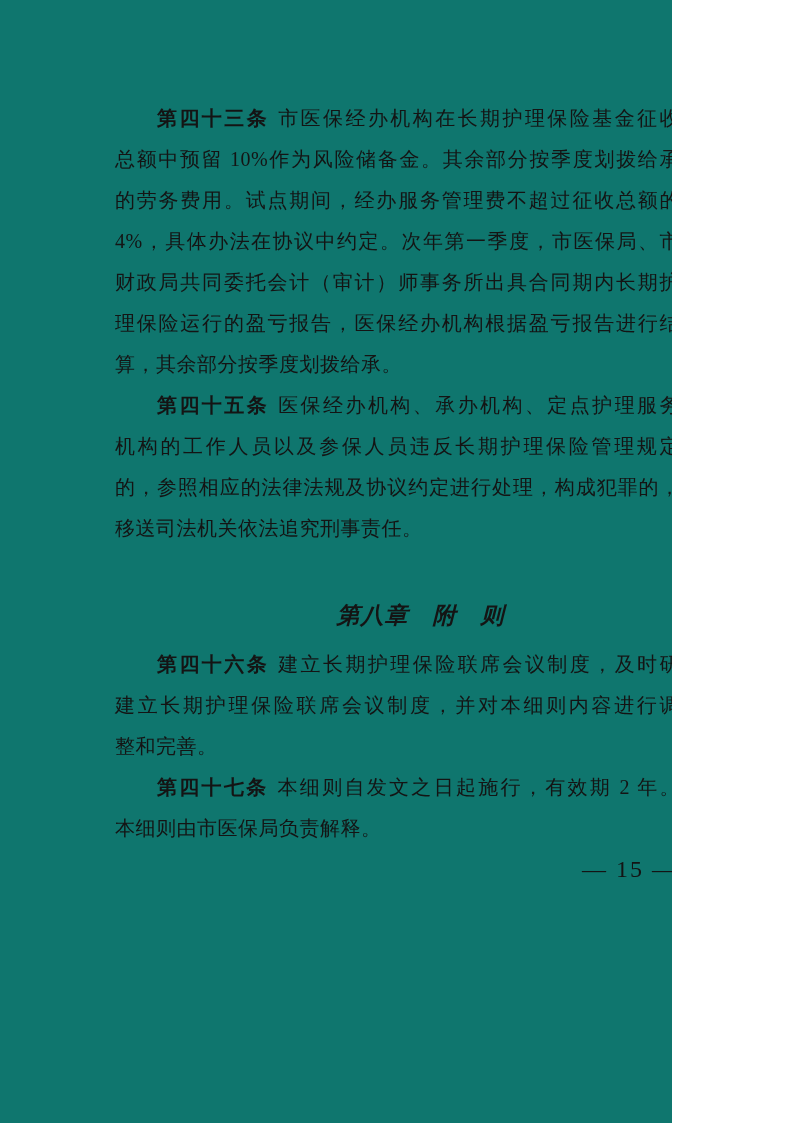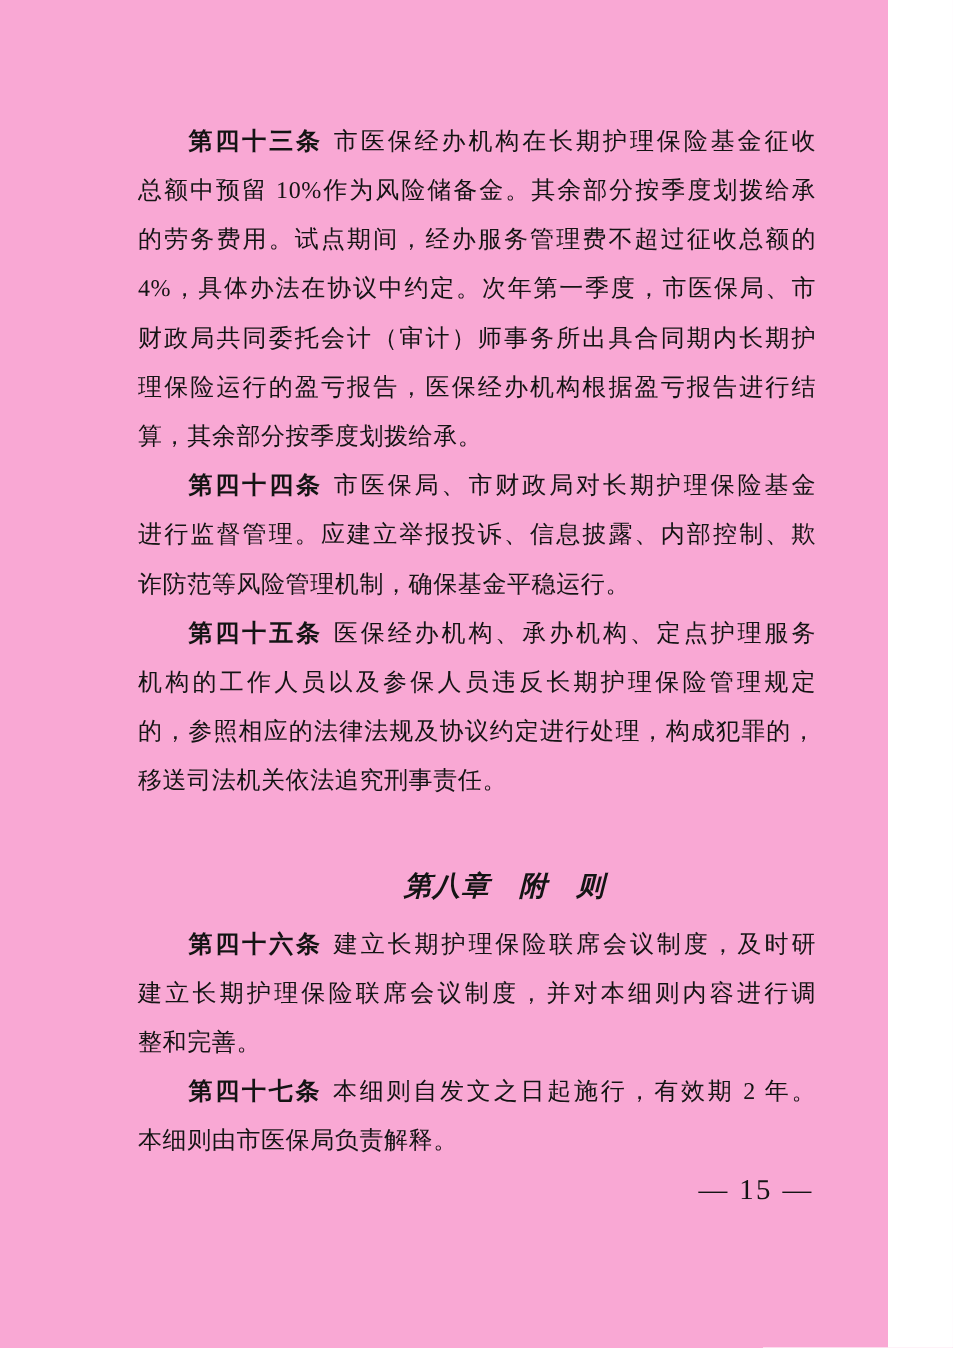--- a/index.html
+++ b/index.html
@@ -2,23 +2,23 @@
 <html><head>
 <meta charset="utf-8">
 <style>
   html, body {
     margin: 0;
     padding: 0;
     background: #ffffff;
   }
   .page {
     position: relative;
-    width: 740px;
+    width: 672px;
     height: 1123px;
-    background: #f9a8d4;
+    background: #0f766e;
     overflow: hidden;
     font-family: "Liberation Serif", serif;
     color: #141414;
   }
   .content {
     position: absolute;
     left: 115px;
     top: 98px;
     width: 565px;
   }
@@ -71,25 +71,20 @@
     <section class="para">
       <div class="ln jl first"><b class="lead">第四十三条</b><span>市医保经办机构在长期护理保险基金征收</span></div>
       <div class="ln jl">总额中预留 10%作为风险储备金。其余部分按季度划拨给承</div>
       <div class="ln jl">的劳务费用。试点期间，经办服务管理费不超过征收总额的</div>
       <div class="ln jl">4%，具体办法在协议中约定。次年第一季度，市医保局、市</div>
       <div class="ln jl">财政局共同委托会计（审计）师事务所出具合同期内长期护</div>
       <div class="ln jl">理保险运行的盈亏报告，医保经办机构根据盈亏报告进行结</div>
       <div class="ln">算，其余部分按季度划拨给承。</div>
     </section>
 
-    <section class="para">
-      <div class="ln jl first"><b class="lead">第四十四条</b><span>市医保局、市财政局对长期护理保险基金</span></div>
-      <div class="ln jl">进行监督管理。应建立举报投诉、信息披露、内部控制、欺</div>
-      <div class="ln">诈防范等风险管理机制，确保基金平稳运行。</div>
-    </section>
 
     <section class="para">
       <div class="ln jl first"><b class="lead">第四十五条</b><span>医保经办机构、承办机构、定点护理服务</span></div>
       <div class="ln jl">机构的工作人员以及参保人员违反长期护理保险管理规定</div>
       <div class="ln jl">的，参照相应的法律法规及协议约定进行处理，构成犯罪的，</div>
       <div class="ln">移送司法机关依法追究刑事责任。</div>
     </section>
 
     <h2 class="chapter">第八章　附　则</h2>
 

